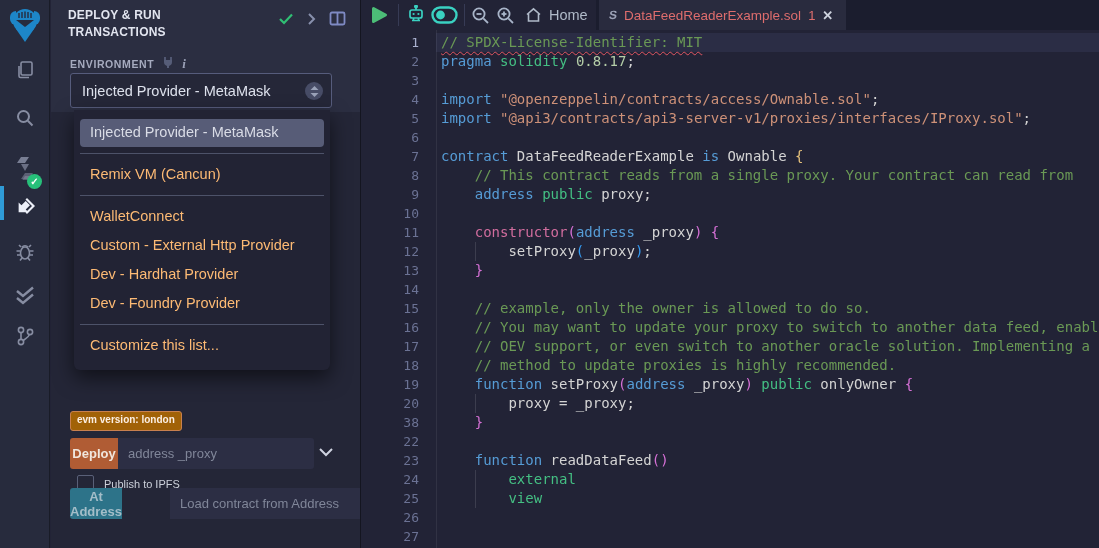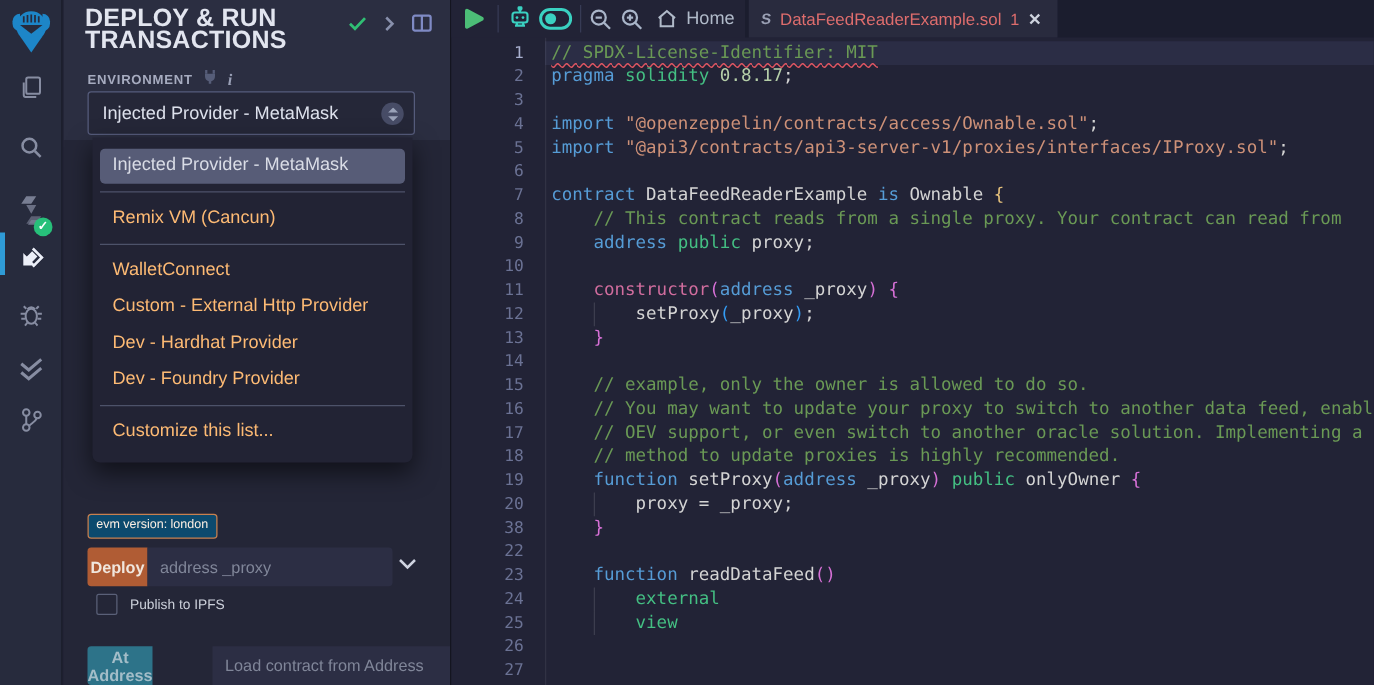--- a/index.html
+++ b/index.html
@@ -15,55 +15,55 @@
     display:flex; align-items:center; justify-content:center; cursor:pointer; color:#878da2; }
   .act-btn svg { display:block; }
   .act-btn.active { color:#eceff8; }
   .active-indicator { position:absolute; left:0; top:186px; width:4px; height:34px; background:#2f9bd6; }
   .badge-check { position:absolute; right:8px; bottom:-3px; width:15px; height:15px; border-radius:50%;
     background:#27c07a; color:#fff; font-size:10px; line-height:15px; text-align:center; font-weight:bold; }
 
   
   .side-panel { position:absolute; left:51px; top:0; width:309px; height:548px; background:#242637; }
   .panel-top { position:absolute; left:0; top:0; width:309px; height:112px; background:#2b2e41; }
-  .panel-title { position:absolute; left:17px; top:7px; width:190px; font-size:20px; font-weight:bold;
+  .panel-title { position:absolute; left:17px; top:7px; width:190px; font-size:12px; font-weight:bold;
     color:#e2e5ef; line-height:17px; letter-spacing:.2px; }
   .hdr-icons { position:absolute; right:14px; top:11px; display:flex; gap:13px; align-items:center; }
   .hdr-icons span { cursor:pointer; display:flex; }
   .env-label-row { position:absolute; left:19px; top:55px; display:flex; align-items:center; gap:8px; }
   .env-label { font-size:10.5px; letter-spacing:.6px; color:#a6abbf; font-weight:bold; }
   .info-i { font-family:"Liberation Serif", serif; font-style:italic; font-weight:bold;
     color:#9aa0b6; font-size:13px; cursor:pointer; }
   .env-select { position:absolute; left:19px; top:73px; width:262px; height:35px; background:#252738;
     border:1px solid #565c7c; border-radius:3px; display:flex; align-items:center; cursor:pointer; }
   .env-select .val { margin-left:11px; font-size:14.5px; color:#dde1ec; }
   .sel-chip { position:absolute; right:8px; top:8px; width:18px; height:18px; border-radius:50%;
     background:#474c66; display:flex; align-items:center; justify-content:center; }
 
   .env-menu { position:absolute; left:23px; top:110px; width:256px; background:#222334;
     border-radius:0 0 6px 6px; box-shadow:0 8px 20px rgba(0,0,0,.55); padding:5px 0 10px; z-index:5; }
   .menu-item { font-size:14.5px; color:#fdba74; padding:6px 16px; height:29px; cursor:pointer; }
   .menu-item.highlighted { background:#575c77; color:#d9dce6; border-radius:4px; margin:4px 6px 2px;
     padding:5px 10px; height:28px; }
   .menu-divider { height:1px; background:#4d5269; margin:6px 6px; }
 
-  .evm-badge { position:absolute; left:19px; top:411px; font-size:10px; font-weight:normal; color:#fcefe3;
-    background:#0c4a6e; border:1px solid #c8804f; border-radius:3px; padding:2px 6px 5px; }
+  .evm-badge { position:absolute; left:19px; top:411px; font-size:10px; font-weight:bold; color:#fcefe3;
+    background:#a16207; border:1px solid #c8804f; border-radius:3px; padding:2px 6px 5px; }
   .deploy-row { position:absolute; left:19px; top:438px; width:244px; height:31px; display:flex; }
   .btn-deploy { width:85px; height:31px; background:#b05c34; border:none; border-radius:3px 0 0 3px;
     color:#f0e6dd; font-weight:bold; font-size:13px; cursor:pointer; font-family:inherit; }
   .deploy-row input, .ataddr-row input { flex:1; height:31px; background:#2c2e44; border:none;
     border-radius:0 3px 3px 0; color:#d8dbe6; font-size:13px; padding:0 10px; font-family:inherit; outline:none; }
   .deploy-row input::placeholder, .ataddr-row input::placeholder { color:#808699; }
   .deploy-caret { position:absolute; left:267px; top:443px; cursor:pointer; }
   .ipfs-row { position:absolute; left:26px; top:475px; display:flex; align-items:center; gap:10px; cursor:pointer; }
   .ipfs-row input { appearance:none; width:17px; height:17px; border:1.5px solid #5a6078; border-radius:2px;
     background:transparent; cursor:pointer; }
   .ipfs-label { font-size:11px; color:#ccd0da;text-align:center; }
-  .ataddr-row { position:absolute; left:19px; top:517px; width:258px; height:31px; display:flex;gap:48px; }
+  .ataddr-row { position:absolute; left:19px; top:488px; width:258px; height:31px; display:flex;gap:48px; }
   .btn-ataddr { width:99px; height:31px; background:#2d7389; border:none; border-radius:3px 0 0 3px;
     color:#a3bdc8; font-weight:bold; font-size:13px; cursor:pointer; font-family:inherit; }
 
   
   .editor { position:absolute; left:360px; top:0; width:739px; height:548px; background:#222336;
     border-left:1px solid rgba(0,0,0,.4); }
   .topbar { position:absolute; left:0; top:0; width:739px; height:30px; background:#222336; }
   .tb-item { position:absolute; top:0; height:30px; display:flex; align-items:center; cursor:pointer;text-align:center; }
   .tb-sep { position:absolute; top:4px; width:1px; height:22px; background:#373b55; }
   .tabstrip { position:absolute; left:235px; top:0; width:504px; height:30px; background:#1b1d2e; }

